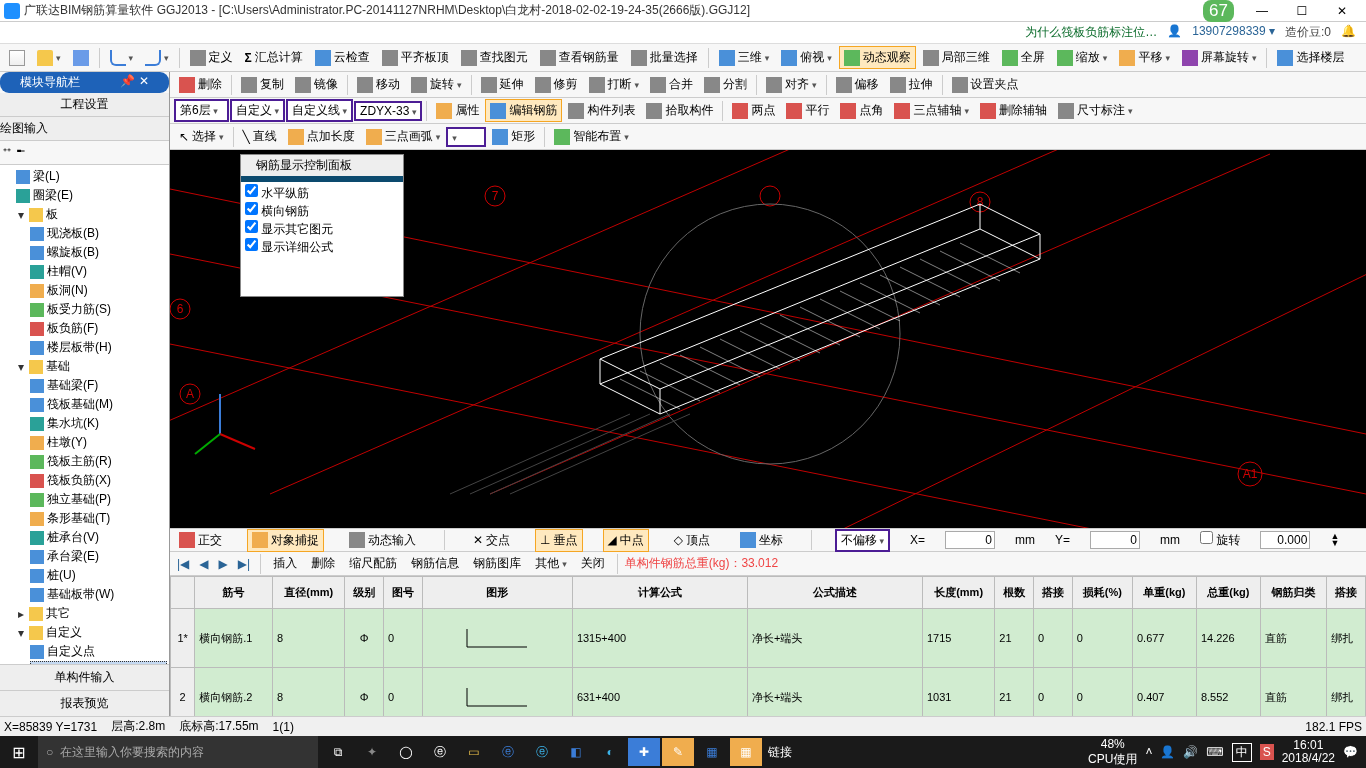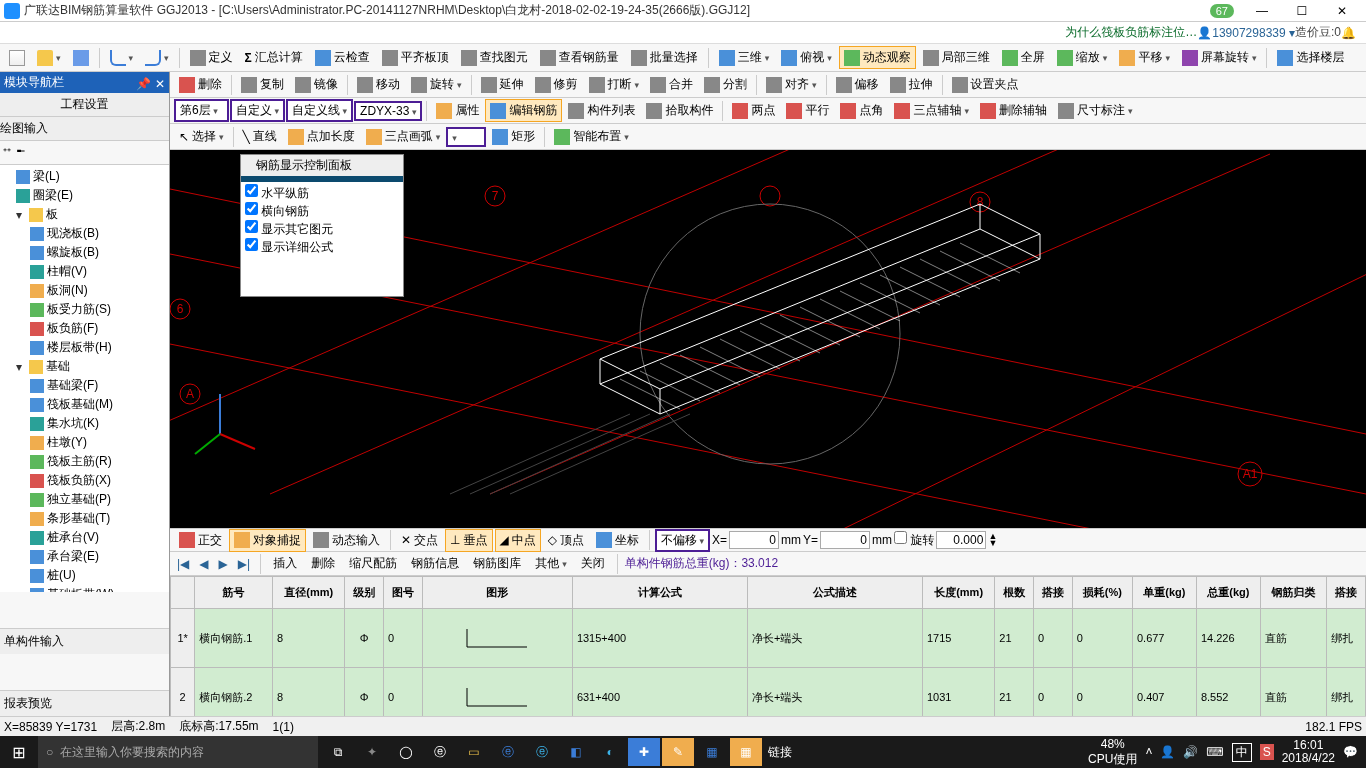--- a/index.html
+++ b/index.html
@@ -1,22 +1,22 @@
 <!DOCTYPE html>
 <html><head>
 <meta charset="utf-8">
 <style>
 * { margin: 0; padding: 0; box-sizing: border-box; font-family: "Microsoft YaHei", SimSun, sans-serif; font-size: 12px; }
 body { width: 1366px; height: 768px; overflow: hidden; background: #f0f0f0; display: flex; flex-direction: column; }
 .titlebar { height: 22px; background: #fff; display: flex; align-items: center; padding: 0 4px; border-bottom: 1px solid #ccc; }
 .titlebar .app-icon { width: 16px; height: 16px; background: #1e90ff; border-radius: 3px; margin-right: 4px; }
 .titlebar .title { flex: 1; color: #333; white-space: nowrap; overflow: hidden; }
-.titlebar .badge { background: #5cb85c; color: #fff; padding: 1px 6px; border-radius: 8px; margin: 0 8px; font-size: 11px; }
+.titlebar .badge { background: #5cb85c; color: #fff; padding: 1px 6px; border-radius: 8px; margin: 0 8px; font-size: 17px; }
 .titlebar .winbtn { width: 40px; text-align: center; cursor: pointer; }
-.infobar { height: 22px; background: #fff; display: flex; align-items: center; justify-content: flex-end; padding: 2px 10px; border-bottom: 1px solid #ddd; }
+.infobar { height: 22px; background: #fff; display: flex; align-items: flex-start; justify-content: flex-end; padding: 2px 10px; gap: 10px; border-bottom: 1px solid #ddd; }
 .infobar .hint { color: #0a6b2a; }
 .infobar .user { color: #2a6496; }
 .infobar .credit { color: #444; }
 .infobar .bell { color: #4a90d9; }
 .toolbar { height: 28px; background: #f7f7f7; border-bottom: 1px solid #ccc; display: flex; align-items: center; padding: 0 4px; gap: 2px; }
 .tbtn { display: inline-flex; align-items: center; padding: 2px 4px; gap: 3px; cursor: pointer; border: 1px solid transparent; }
 .tbtn .ic { width: 16px; height: 16px; display: inline-block; }
 .tbtn.active { border: 1px solid #f5a623; background: #ffe9bf; }
 .sep { width: 1px; height: 20px; background: #ccc; margin: 0 3px; }
 .ic-new { background: linear-gradient(#fff,#eee); border: 1px solid #999; }
@@ -25,49 +25,49 @@
 .ic-undo, .ic-redo { border: 2px solid #3b7dd8; border-top: none; border-right: none; width: 10px; height: 8px; border-radius: 0 0 0 6px; }
 .ic-redo { transform: scaleX(-1); }
 .ic-gen { background: #888; }
 .ic-blue { background: #4a90d9; }
 .ic-green { background: #5cb85c; }
 .ic-orange { background: #f0ad4e; }
 .ic-red { background: #d9534f; }
 .ic-purple { background: #8e44ad; }
 .main { flex: 1; display: flex; overflow: hidden; }
 .sidebar { width: 170px; display: flex; flex-direction: column; border-right: 1px solid #999; background: #f7f7f7; }
-.navhdr { background: #1e62b8; color: #fff; padding: 2px 4px; display: flex; align-items: flex-end; justify-content: space-between; font-size: 11px; }
+.navhdr { background: #1e62b8; color: #fff; padding: 2px 20px; display: flex; align-items: flex-start; justify-content: space-between; font-size: 11px; border-radius: 9px; }
 .navhdr .pin { cursor: pointer; }
 .proj-set { text-align: center; padding: 3px 0; border-bottom: 1px solid #ccc; background: #eee; cursor: pointer; }
 .draw-input { text-align: left; padding: 3px 0; border-bottom: 1px solid #ccc; background: #eee; cursor: pointer; }
 .tooliconrow { padding: 3px; border-bottom: 1px solid #ccc; display: flex; gap: 6px; }
-.tree { flex: 1; overflow: auto; background: #fff; padding: 2px; }
+.tree { flex: 1; overflow: auto; background: #fff; padding: 2px; text-align: center; }
 .tree ul { list-style: none; padding-left: 14px; }
 .tree li { padding: 1px 0; white-space: nowrap; cursor: pointer; display: flex; align-items: center; gap: 3px; }
 .tree li.sel { background: #c5d9f1; border: 1px dotted #333; }
 .tree .fold { color: #333; width: 10px; }
 .tree .ticon { width: 14px; height: 14px; display: inline-block; }
 .ticon.folder { background: #f5c84c; }
 .ticon.blue { background: #4a90d9; }
 .ticon.green { background: #5cb85c; }
 .ticon.red { background: #d9534f; }
 .ticon.teal { background: #2aa198; }
 .ticon.orange { background: #f0ad4e; }
 .bottom-tabs { display: flex; flex-direction: column; }
-.bottom-tabs div { padding: 4px; border-top: 1px solid #ccc; background: #eee; cursor: pointer; margin-top: 36px; }
+.bottom-tabs div { text-align: center; padding: 4px; border-top: 1px solid #ccc; background: #eee; cursor: pointer; }
 .workarea { flex: 1; display: flex; flex-direction: column; overflow: hidden; background: #fff;}
 .edit-toolbar, .layer-toolbar, .draw-toolbar { height: 26px; border-bottom: 1px solid #ccc; display: flex; align-items: center; padding: 0 4px; gap: 1px; background: #f7f7f7; flex-wrap: nowrap; overflow: hidden;}
 .layer-sel { border: 2px solid #4c1d95; padding: 1px 4px; background: #fff; min-width: 55px; }
 .canvas-wrap { flex: 1; position: relative; background: #000; overflow: hidden; }
 .canvas-wrap svg { width: 100%; height: 100%; }
 .rebar-panel { position: absolute; left: 70px; top: 4px; width: 164px; background: #fff; border: 1px solid #888; font-size: 11px; }
 .rebar-panel .hdr { background: #eee; padding: 2px 15px; border-bottom: 6px solid #0c4a6e; }
 .rebar-panel .body { padding: 2px 4px 40px 4px; }
 .rebar-panel label { display: block; }
-.snap-bar { height: 24px; border-top: 1px solid #ccc; border-bottom: 1px solid #ccc; display: flex; align-items: center; padding: 0 4px; gap: 2px; background: #f7f7f7; }
+.snap-bar { height: 24px; border-top: 1px solid #ccc; border-bottom: 1px solid #ccc; display: flex; align-items: center; padding: 0 4px; gap: 20px; background: #f7f7f7; }
 .snap-bar input[type=text] { width: 50px; text-align: right; border: 1px solid #aaa; padding: 1px 2px; }
 .nav-bar2 { height: 24px; border-bottom: 1px solid #ccc; display: flex; align-items: center; padding: 0 4px; gap: 4px; background: #f7f7f7;}
 .nav-bar2 .arrow { cursor: pointer; color: #2a6496; padding: 0 3px;}
 .table-wrap { height: 140px; overflow: auto; background: #fff; }
 table.rebar { border-collapse: collapse; width: 100%; }
 table.rebar th, table.rebar td { border: 1px solid #bbb; padding: 8px 4px; font-size: 11px; text-align: left; white-space: nowrap;}
 table.rebar th { background: #eee; text-align: center;}
 table.rebar td { background: #d1ecd0; }
 table.rebar td.rowhdr { background: #eee; text-align: center;}
 .statusbar { height: 20px; background: #f0f0f0; border-top: 1px solid #ccc; display: flex; align-items: center; padding: 0 4px; gap: 14px; font-size: 11px;}
@@ -612,21 +612,21 @@
       <span class="tbtn">
           <span>钢筋图库</span>
         </span>
       <span class="tbtn dd">
           <span>其他</span>
         </span>
       <span class="tbtn">
           <span>关闭</span>
         </span>
       <span class="sep"></span>
-      <span style="color:#4c1d95">单构件钢筋总重(kg)：33.012</span>
+      <span style="color:#ef4444">单构件钢筋总重(kg)：33.012</span>
     </div>
 
     <div class="table-wrap">
       <table class="rebar">
         <thead>
             <tr>
           <th></th>
           <th>筋号</th>
               <th>直径(mm)</th>
               <th>级别</th>

